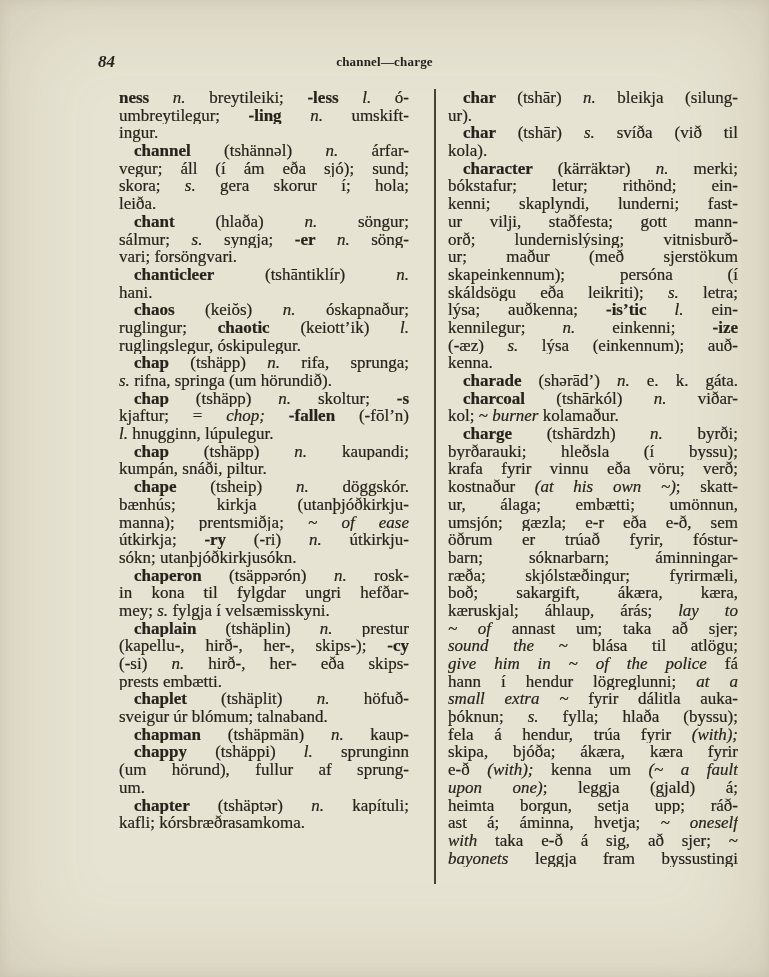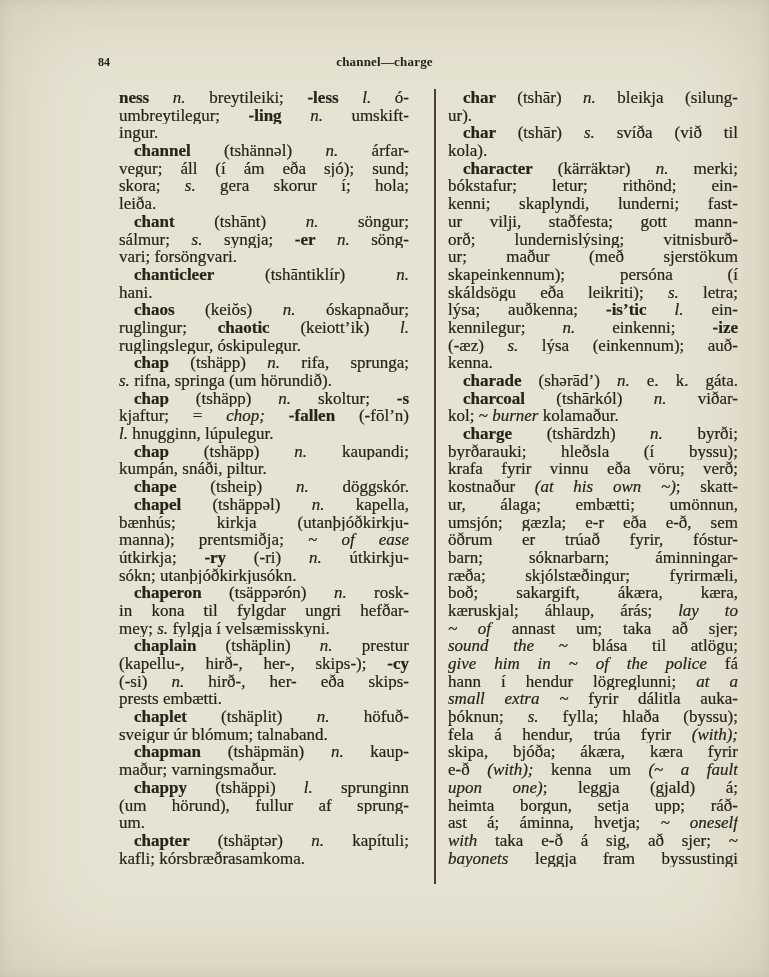--- a/index.html
+++ b/index.html
@@ -11,21 +11,21 @@
     color:var(--ink,#26231b);
     overflow:hidden;
   }
   .page::after{
     content:"";position:absolute;inset:0;pointer-events:none;
     box-shadow:inset 0 0 95px rgba(105,95,60,.20), inset 0 0 12px rgba(105,95,60,.12);
   }
   .header{position:absolute;top:52px;left:0;width:100%;height:22px;}
   .pagenum{
     position:absolute;left:98px;top:0;
-    font-weight:bold;font-size:12px;line-height:20px;
+    font-weight:bold;font-size:17px;line-height:20px;font-style:italic;
   }
   .runhead{
     display:block;text-align:center;
     font-weight:bold;font-size:13px;line-height:20px;letter-spacing:.2px;
   }
   .textblock{
     position:absolute;left:95px;top:89px;
     display:flex;align-items:flex-start;margin-left:24px;
   }
   .col{width:290px;-webkit-text-stroke:.2px currentColor;}
@@ -54,52 +54,50 @@
   </div>
   <div class="textblock">
     <div class="col left" id="col-left">
         <div class="line"><span class="run-b">ness </span><span class="run-i">n. </span><span class="run-r">breytileiki; </span><span class="run-b">-less </span><span class="run-i">l. </span><span class="run-r">ó-</span></div>
         <div class="line"><span class="run-r">umbreytilegur; </span><span class="run-b">-ling </span><span class="run-i">n. </span><span class="run-r">umskift-</span></div>
         <div class="line end"><span class="run-r">ingur.</span></div>
         <div class="line ind"><span class="run-b">channel </span><span class="run-r">(tshännəl) </span><span class="run-i">n. </span><span class="run-r">árfar-</span></div>
         <div class="line"><span class="run-r">vegur; áll (í ám eða sjó); sund;</span></div>
         <div class="line"><span class="run-r">skora; </span><span class="run-i">s. </span><span class="run-r">gera skorur í; hola;</span></div>
         <div class="line end"><span class="run-r">leiða.</span></div>
-        <div class="line ind"><span class="run-b">chant </span><span class="run-r">(tshānt) </span><span class="run-i">n. </span><span class="run-r">söngur;</span></div>
+        <div class="line ind"><span class="run-b">chant </span><span class="run-r">(hlaða) </span><span class="run-i">n. </span><span class="run-r">söngur;</span></div>
         <div class="line"><span class="run-r">sálmur; </span><span class="run-i">s. </span><span class="run-r">syngja; </span><span class="run-b">-er </span><span class="run-i">n. </span><span class="run-r">söng-</span></div>
         <div class="line end"><span class="run-r">vari; forsöngvari.</span></div>
         <div class="line ind"><span class="run-b">chanticleer </span><span class="run-r">(tshāntiklír) </span><span class="run-i">n.</span></div>
         <div class="line end"><span class="run-r">hani.</span></div>
         <div class="line ind"><span class="run-b">chaos </span><span class="run-r">(keiŏs) </span><span class="run-i">n. </span><span class="run-r">óskapnaður;</span></div>
         <div class="line"><span class="run-r">ruglingur; </span><span class="run-b">chaotic </span><span class="run-r">(keiott’ik) </span><span class="run-i">l.</span></div>
         <div class="line end"><span class="run-r">ruglingslegur, óskipulegur.</span></div>
         <div class="line ind"><span class="run-b">chap </span><span class="run-r">(tshäpp) </span><span class="run-i">n. </span><span class="run-r">rifa, sprunga;</span></div>
         <div class="line end"><span class="run-i">s. </span><span class="run-r">rifna, springa (um hörundið).</span></div>
         <div class="line ind"><span class="run-b">chap </span><span class="run-r">(tshäpp) </span><span class="run-i">n. </span><span class="run-r">skoltur; </span><span class="run-b">-s</span></div>
         <div class="line"><span class="run-r">kjaftur; = </span><span class="run-i">chop; </span><span class="run-b">-fallen </span><span class="run-r">(-fōl’n)</span></div>
         <div class="line end"><span class="run-i">l. </span><span class="run-r">hnugginn, lúpulegur.</span></div>
         <div class="line ind"><span class="run-b">chap </span><span class="run-r">(tshäpp) </span><span class="run-i">n. </span><span class="run-r">kaupandi;</span></div>
         <div class="line end"><span class="run-r">kumpán, snáði, piltur.</span></div>
         <div class="line ind"><span class="run-b">chape </span><span class="run-r">(tsheip) </span><span class="run-i">n. </span><span class="run-r">döggskór.</span></div>
-        <div class="line ind"><span class="run-b">chapel </span><span class="run-r">(tshäppəl) </span><span class="run-i">n. </span><span class="run-r">kapella,</span></div>
         <div class="line"><span class="run-r">bænhús; kirkja (utanþjóðkirkju-</span></div>
         <div class="line"><span class="run-r">manna); prentsmiðja; </span><span class="run-i">~ of ease</span></div>
         <div class="line"><span class="run-r">útkirkja; </span><span class="run-b">-ry </span><span class="run-r">(-ri) </span><span class="run-i">n. </span><span class="run-r">útkirkju-</span></div>
         <div class="line end"><span class="run-r">sókn; utanþjóðkirkjusókn.</span></div>
         <div class="line ind"><span class="run-b">chaperon </span><span class="run-r">(tsäppərón) </span><span class="run-i">n. </span><span class="run-r">rosk-</span></div>
         <div class="line"><span class="run-r">in kona til fylgdar ungri hefðar-</span></div>
         <div class="line end"><span class="run-r">mey; </span><span class="run-i">s. </span><span class="run-r">fylgja í velsæmisskyni.</span></div>
         <div class="line ind"><span class="run-b">chaplain </span><span class="run-r">(tshäplin) </span><span class="run-i">n. </span><span class="run-r">prestur</span></div>
         <div class="line"><span class="run-r">(kapellu-, hirð-, her-, skips-); </span><span class="run-b">-cy</span></div>
         <div class="line"><span class="run-r">(-si) </span><span class="run-i">n. </span><span class="run-r">hirð-, her- eða skips-</span></div>
         <div class="line end"><span class="run-r">prests embætti.</span></div>
         <div class="line ind"><span class="run-b">chaplet </span><span class="run-r">(tshäplit) </span><span class="run-i">n. </span><span class="run-r">höfuð-</span></div>
         <div class="line end"><span class="run-r">sveigur úr blómum; talnaband.</span></div>
         <div class="line ind"><span class="run-b">chapman </span><span class="run-r">(tshäpmän) </span><span class="run-i">n. </span><span class="run-r">kaup-</span></div>
-        <div class="line end"><span class="run-r">maður; varningsmaður.</span></div>
         <div class="line ind"><span class="run-b">chappy </span><span class="run-r">(tshäppi) </span><span class="run-i">l. </span><span class="run-r">sprunginn</span></div>
         <div class="line"><span class="run-r">(um hörund), fullur af sprung-</span></div>
         <div class="line end"><span class="run-r">um.</span></div>
         <div class="line ind"><span class="run-b">chapter </span><span class="run-r">(tshäptər) </span><span class="run-i">n. </span><span class="run-r">kapítuli;</span></div>
         <div class="line end"><span class="run-r">kafli; kórsbræðrasamkoma.</span></div>
       </div>
     <div class="divider" style="background: rgb(73, 67, 47);"></div>
     <div class="col right" id="col-right">
         <div class="line ind"><span class="run-b">char </span><span class="run-r">(tshār) </span><span class="run-i">n. </span><span class="run-r">bleikja (silung-</span></div>
         <div class="line end"><span class="run-r">ur).</span></div>

